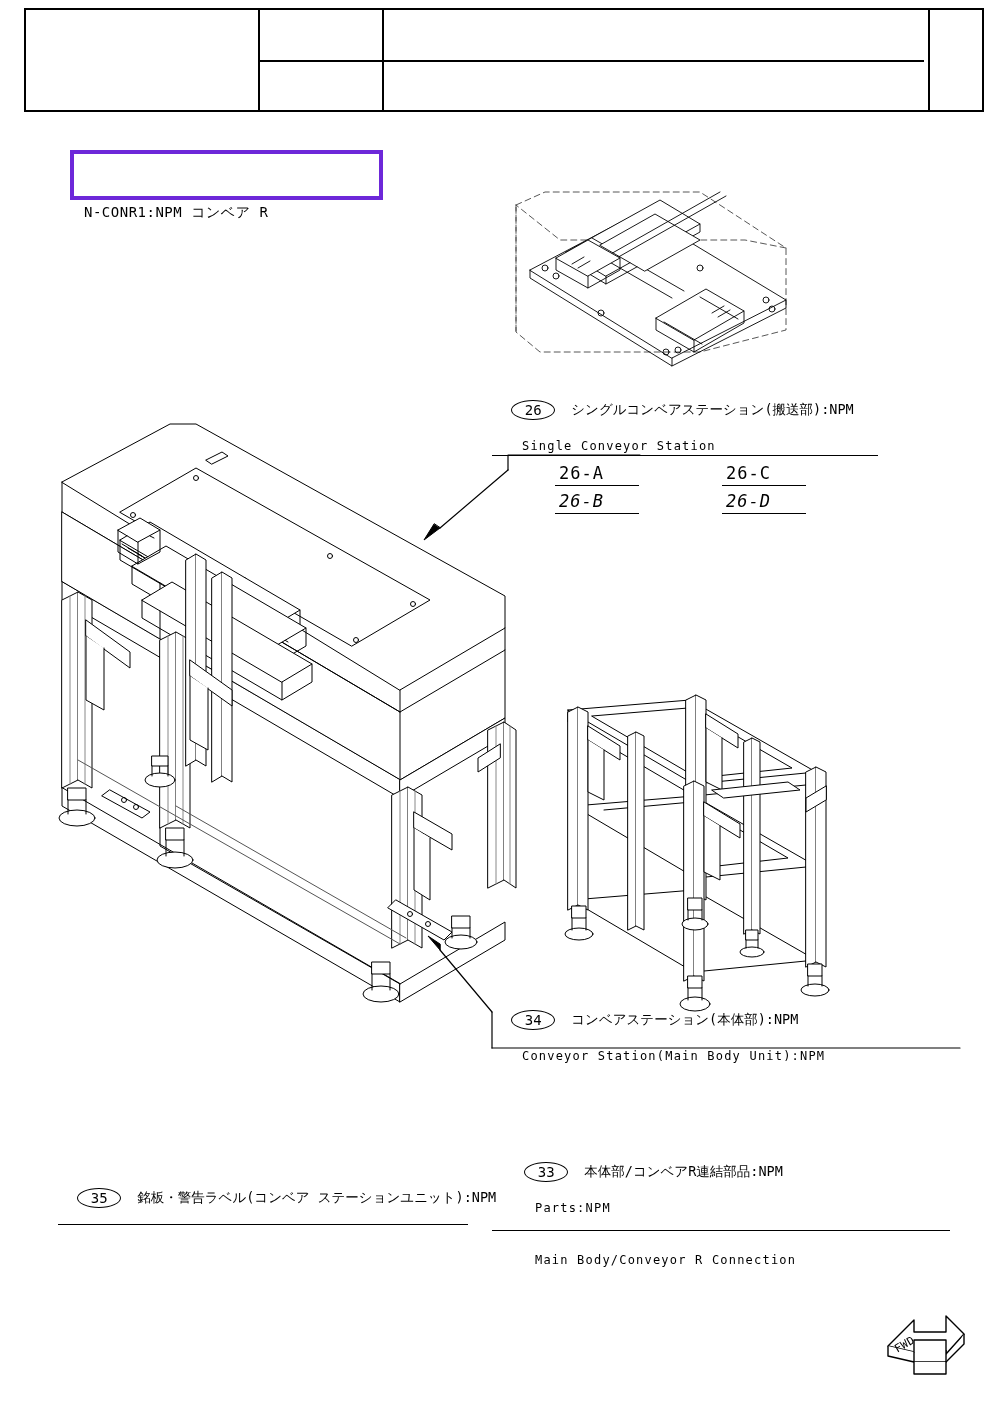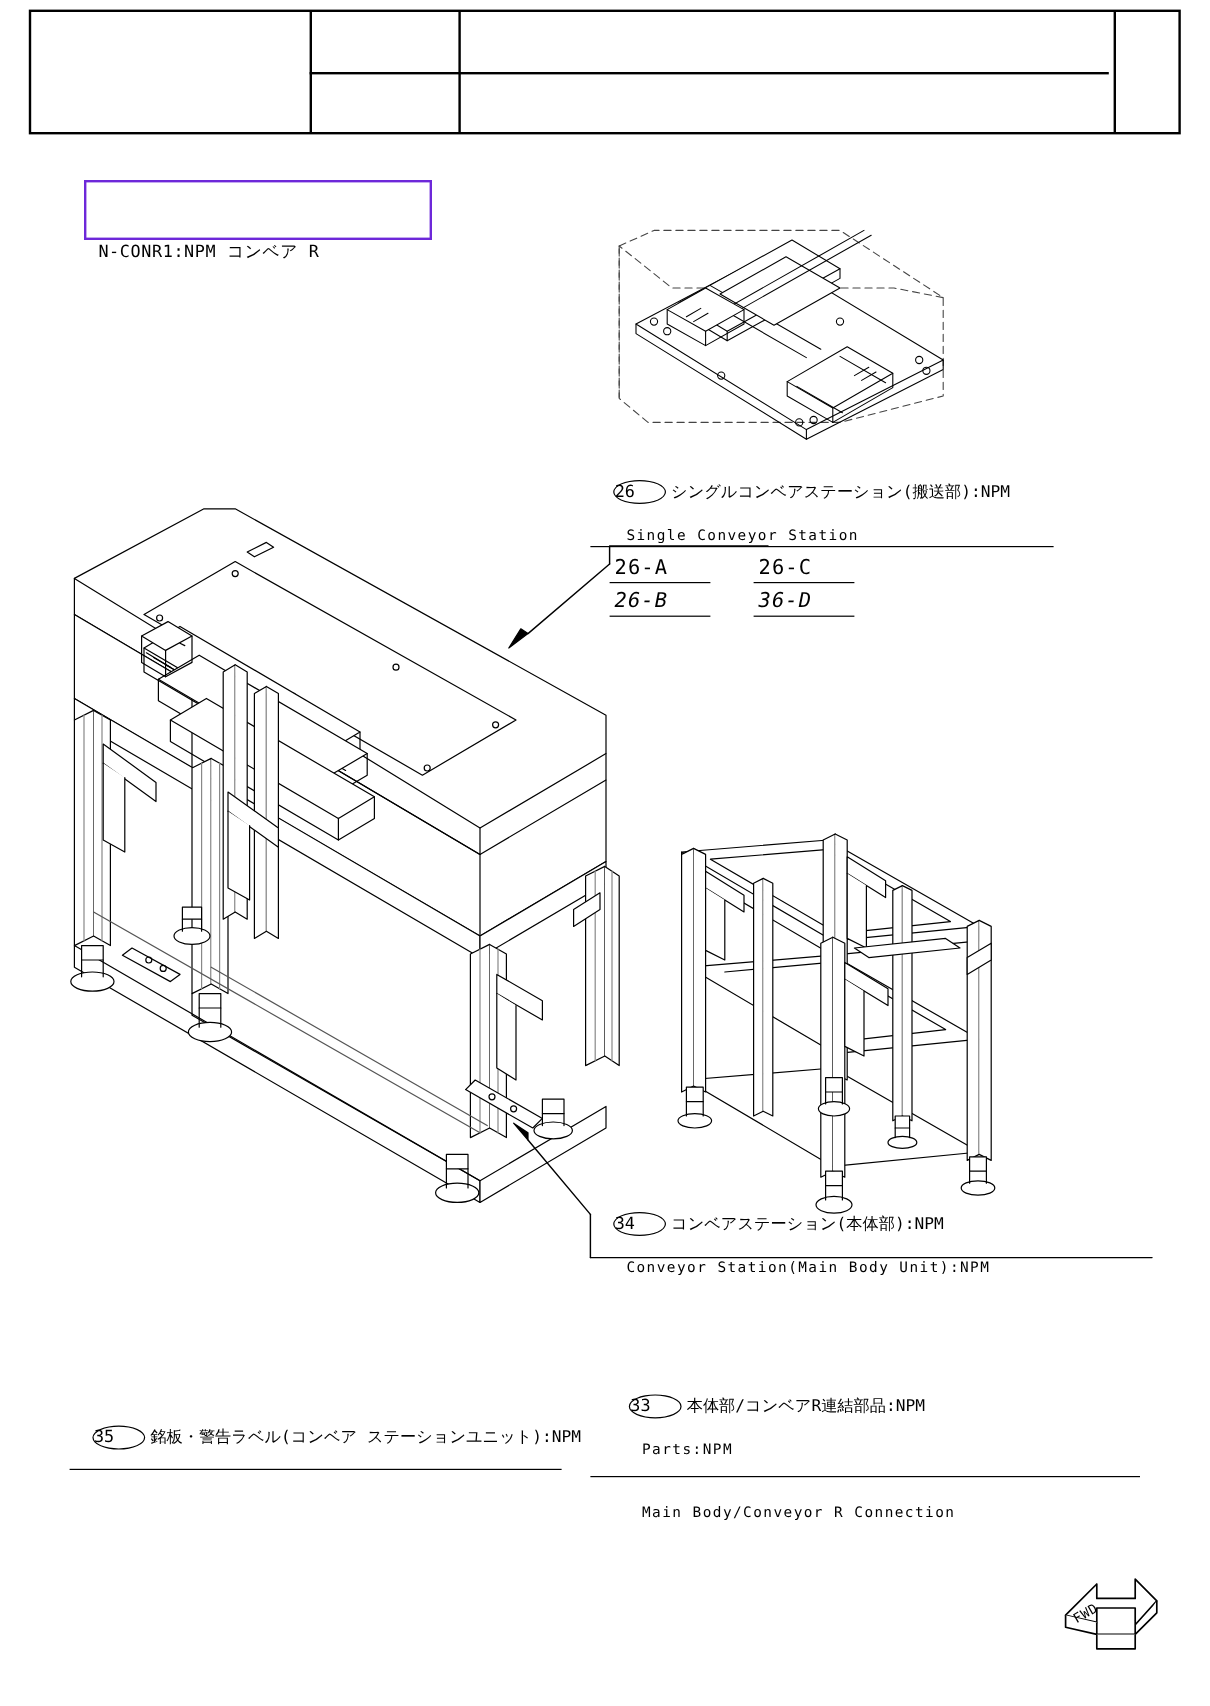--- a/index.html
+++ b/index.html
@@ -47,48 +47,48 @@
     box-sizing: border-box;
     line-height: 1.2;
     white-space: pre;
   }
 
   
   .title-box {
     position: absolute;
     left: 70px;
     top: 150px;
-    width: 290px;
+    width: 313px;
     height: 50px;
-    border: 2px solid #6d28d9;
+    border: 4px solid #6d28d9;
     box-sizing: border-box;
     padding: 4px 10px;
     font-size: 15px;
     line-height: 1.45;
     letter-spacing: 0.5px;
     white-space: pre;
   }
   .title-box .jp { font-size: 14px; }
 
   
   .callout {
     position: absolute;
     white-space: pre;
   }
   .callout .num {
     display: inline-block;
     width: 44px;
     height: 20px;
     border: 1.5px solid #000;
     border-radius: 50%;
-    text-align: left;
+    text-align: center;
     font-size: 14px;
     line-height: 18px;
     vertical-align: middle;
-    margin-right: 4px;
+    margin-right: 16px;
     box-sizing: border-box;
   }
   .callout .jp {
     font-size: 13.5px;
     letter-spacing: 0px;
   }
   .callout .en {
     font-size: 12px;
     letter-spacing: 1.2px;
   }
@@ -112,20 +112,21 @@
   .subcodes .row {
     display: flex;
     gap: 36px;
   }
   .subcodes .cell {
     width: 84px;
     padding: 1px 4px 2px 4px;
     border-bottom: 1.5px solid #000;
     box-sizing: border-box;
     white-space: pre;
+    margin-left: 47px;
   }
 
   svg.overlay {
     position: absolute;
     left: 0;
     top: 0;
     width: 1008px;
     height: 1422px;
     pointer-events: none;
   }
@@ -401,21 +402,21 @@
 </div>
 <div class="underline-rule" style="left:492px; top:455px; width:386px;"></div>
 
 <div class="subcodes">
   <div class="row">
     <div class="cell">26-A</div>
     <div class="cell">26-C</div>
   </div>
   <div class="row" style="margin-top:4px;font-style:italic;">
     <div class="cell">26-B</div>
-    <div class="cell">36-D</div>
+    <div class="cell">26-D</div>
   </div>
 </div>
 
 <div class="callout" style="left:492px; top:990px;">
   <span class="num">34</span><span class="jp">コンベアステーション(本体部):NPM</span>
   <span class="en line-en">Conveyor Station(Main Body Unit):NPM</span>
 </div>
 
 <div class="callout" style="left:58px; top:1168px;">
   <span class="num">35</span><span class="jp">銘板・警告ラベル(コンベア ステーションユニット):NPM</span>

